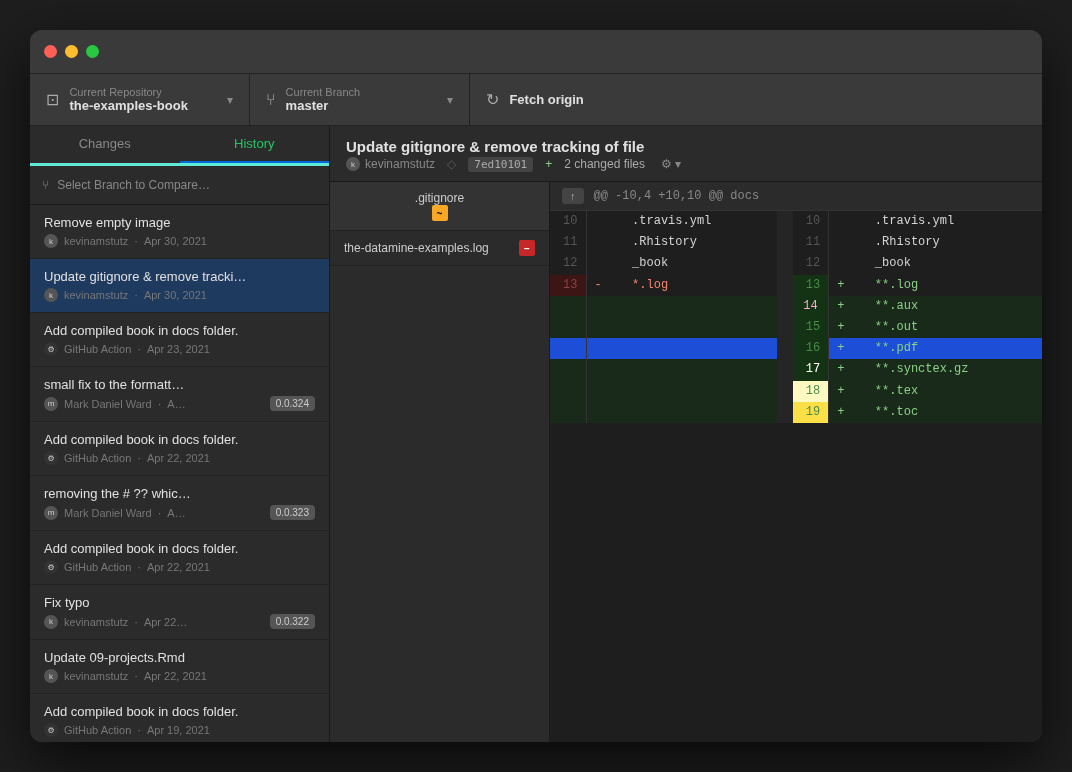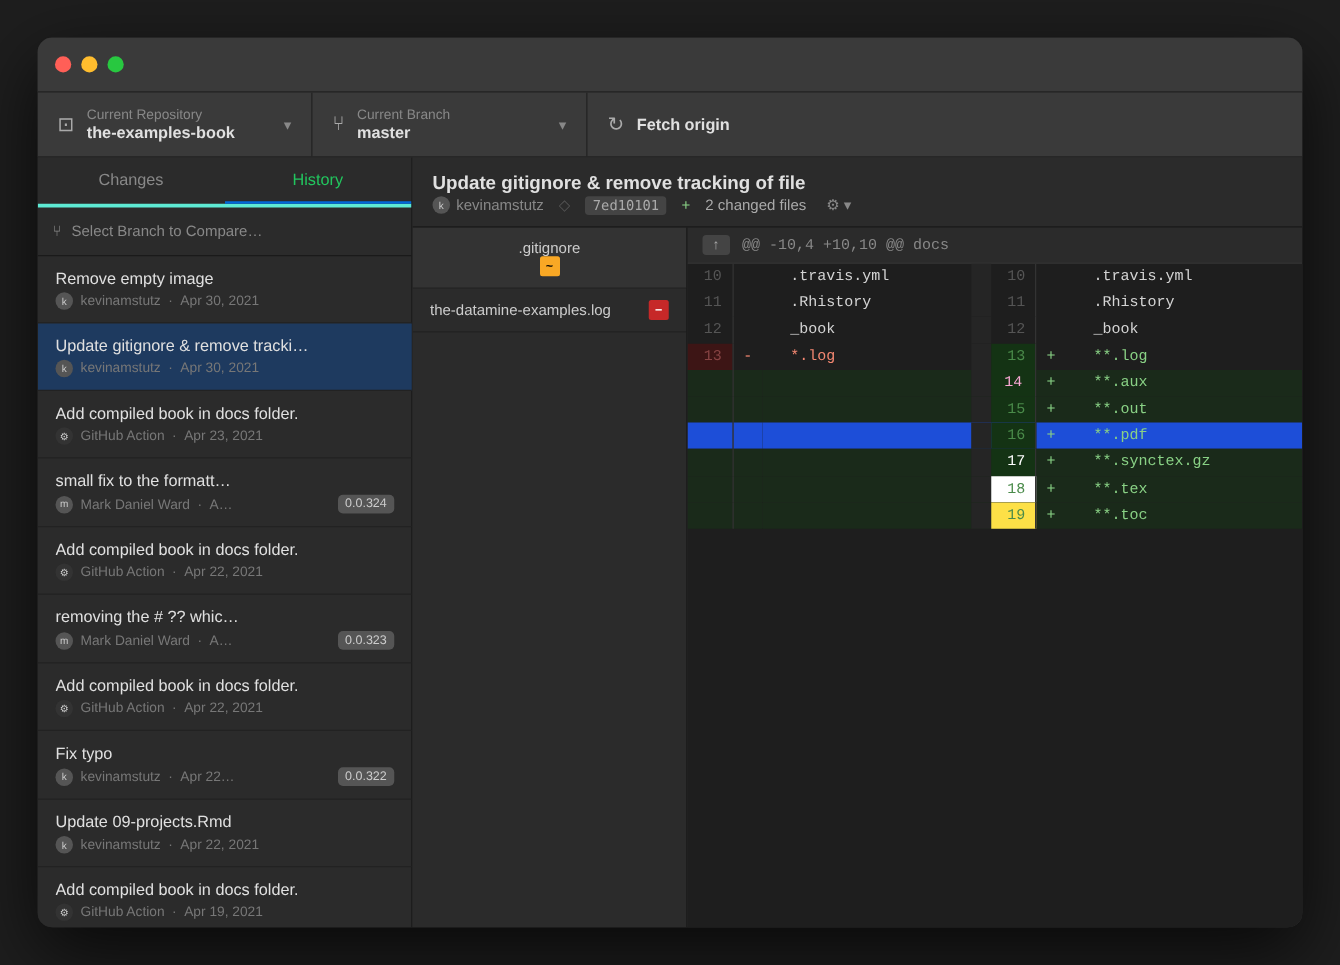--- a/index.html
+++ b/index.html
@@ -602,21 +602,21 @@
                     <td class="divider-col"></td>
                     <td class="line-num" style="background: rgb(20, 51, 20); color: #ffffff;">17</td>
                     <td class="line-marker" style="color: rgb(137, 209, 133);">+</td>
                     <td class="line-content" style="color: rgb(137, 209, 133);">  **.synctex.gz</td>
                   </tr>
                   <tr style="background: rgb(26, 42, 26);">
                     <td class="line-num"></td>
                     <td class="line-marker"></td>
                     <td class="line-content"></td>
                     <td class="divider-col"></td>
-                    <td class="line-num" style="background: #ffffff; color: rgb(74, 139, 74);">18</td>
+                    <td class="line-num" style="background: #fef9c3; color: rgb(74, 139, 74);">18</td>
                     <td class="line-marker" style="color: rgb(137, 209, 133);">+</td>
                     <td class="line-content" style="color: rgb(137, 209, 133);">  **.tex</td>
                   </tr>
                   <tr style="background: rgb(26, 42, 26);">
                     <td class="line-num"></td>
                     <td class="line-marker"></td>
                     <td class="line-content"></td>
                     <td class="divider-col"></td>
                     <td class="line-num" style="background: #fde047; color: rgb(74, 139, 74);">19</td>
                     <td class="line-marker" style="color: rgb(137, 209, 133);">+</td>

